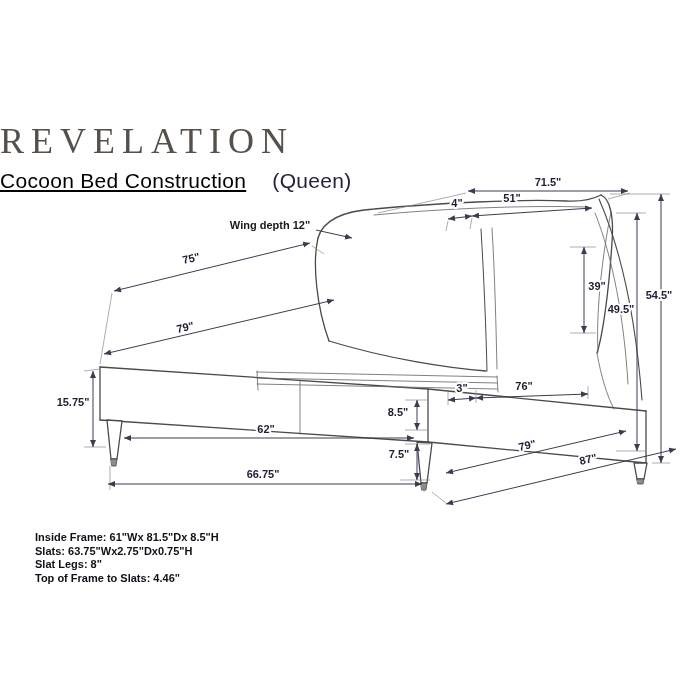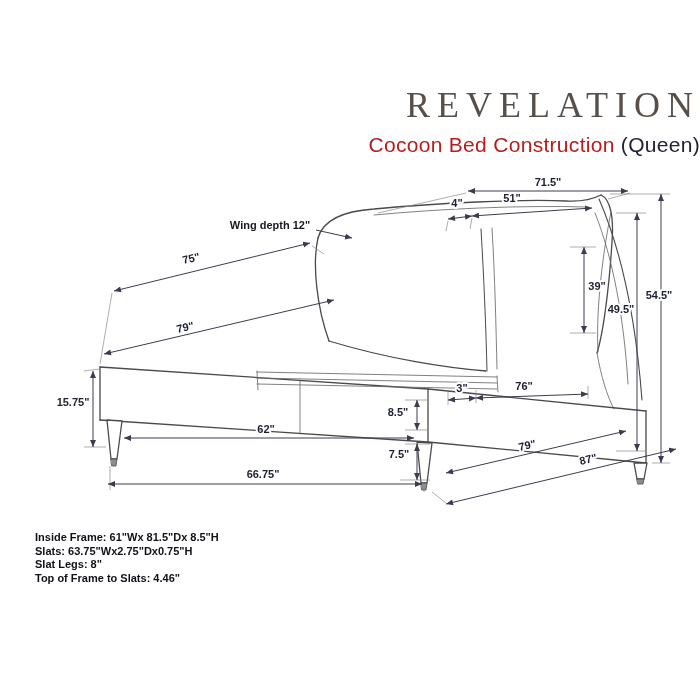--- a/index.html
+++ b/index.html
@@ -1,23 +1,23 @@
 <!DOCTYPE html>
 <html><head>
 <meta charset="utf-8">
 <style>
   html,body{margin:0;padding:0;background:#fff;}
   .page{position:relative;width:700px;height:700px;background:#fff;overflow:hidden;
         font-family:"Liberation Sans",sans-serif;}
-  .header{position:relative;z-index:2;padding-top:84px;text-align:right;}
+  .header{position:relative;z-index:2;padding-top:120px;text-align:left;}
   .title{margin:0;font-family:"Liberation Serif","DejaVu Serif",serif;font-weight:400;
          font-size:36px;letter-spacing:7px;color:#57504a;}
   .subtitle{margin-top:7px;font-size:21px;letter-spacing:.3px;}
-  .subtitle .main{color:#b91c1c;}
-  .subtitle .suffix{color:#232339;margin-left:0;}
+  .subtitle .main{color:#000000;text-decoration:underline;}
+  .subtitle .suffix{color:#232339;margin-left:20px;}
   .drawing{position:absolute;left:0;top:0;z-index:1;}
   .dim-label{font:700 11px "Liberation Sans",sans-serif;fill:#1c1f33;text-anchor:middle;
              paint-order:stroke;stroke:#fff;stroke-width:4px;stroke-linejoin:round;}
   .ann-label{font:700 11px "Liberation Sans",sans-serif;fill:#17171f;text-anchor:middle;
              paint-order:stroke;stroke:#fff;stroke-width:4px;stroke-linejoin:round;}
   .bed{stroke:#4a4a4a;fill:none;stroke-width:1.3;stroke-linecap:round;stroke-linejoin:round;}
   .bed .thin{stroke:#6a6a6a;stroke-width:.85;}
   .bed .leg{fill:#fff;}
   .bed .foot{fill:#8d8d8d;stroke:#4a4a4a;stroke-width:.8;}
   .ext{stroke:#8a8a8a;stroke-width:.7;fill:none;}

